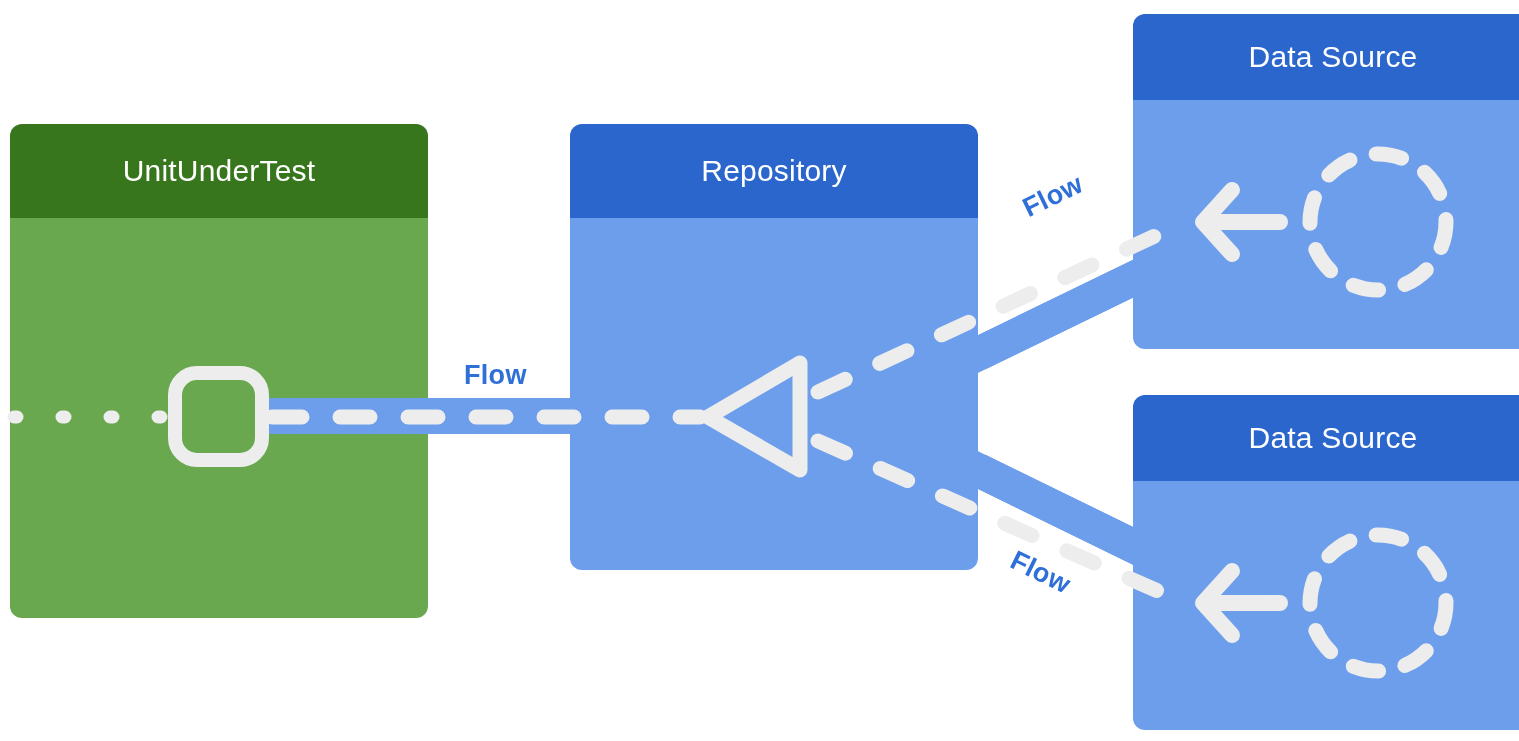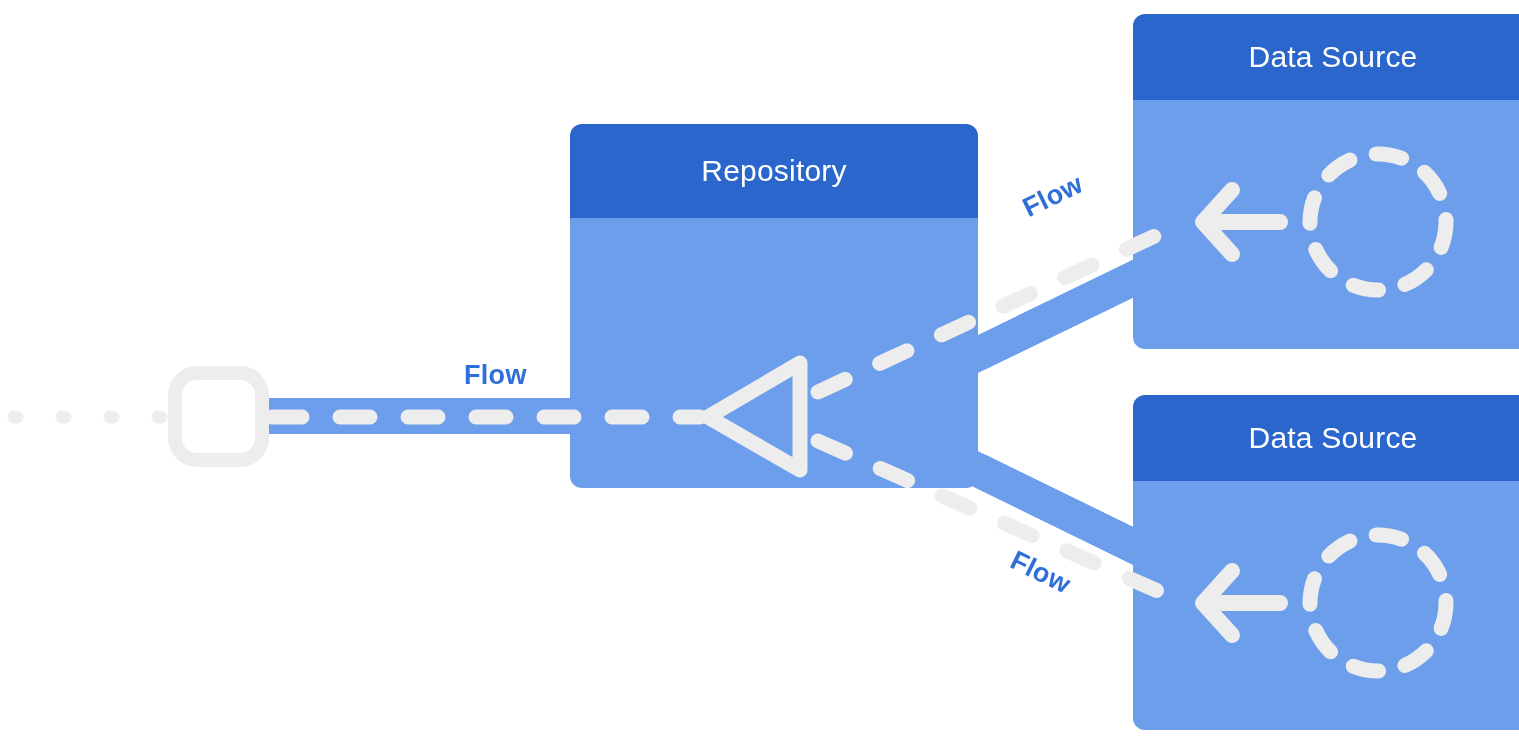--- a/index.html
+++ b/index.html
@@ -16,21 +16,21 @@
     display:flex;align-items:center;justify-content:center;
     color:#ffffff;font-weight:400;letter-spacing:.2px;
   }
   .node .body{width:100%;position:relative;}
 
   
   #uut{left:10px;top:124px;width:418px;height:494px;}
   #uut .hdr{height:94px;background:#38761D;font-size:30px;}
   #uut .body{height:400px;background:#6AA84F;}
 
-  #repo{left:570px;top:124px;width:408px;height:364px;}
+  #repo{left:570px;top:124px;width:408px;height:446px;}
   #repo .hdr{height:94px;background:#2B66CC;font-size:30px;}
   #repo .body{height:400px;background:#6D9EEB;}
 
   #ds1{left:1133px;top:14px;width:400px;height:335px;}
   #ds1 .hdr{height:86px;background:#2B66CC;font-size:30px;}
   #ds1 .body{height:249px;background:#6D9EEB;}
 
   #ds2{left:1133px;top:395px;width:400px;height:335px;}
   #ds2 .hdr{height:86px;background:#2B66CC;font-size:30px;}
   #ds2 .body{height:249px;background:#6D9EEB;}
@@ -67,20 +67,26 @@
       <g>
         <line x1="1250" y1="603" x2="900" y2="432" stroke="#6D9EEB" stroke-width="34" stroke-linecap="butt"></line>
       </g>
 
       <g>
         <line x1="900" y1="416" x2="268" y2="416" stroke="#6D9EEB" stroke-width="36" stroke-linecap="butt"></line>
       </g>
     </svg>
   </div>
 
+  <div class="node" id="uut">
+    <div class="hdr">
+      <span>UnitUnderTest</span>
+    </div>
+    <div class="body"></div>
+  </div>
 
   <div class="node" id="repo">
     <div class="hdr">
       <span>Repository</span>
     </div>
     <div class="body"></div>
   </div>
 
   <div class="node" id="ds1">
     <div class="hdr">

